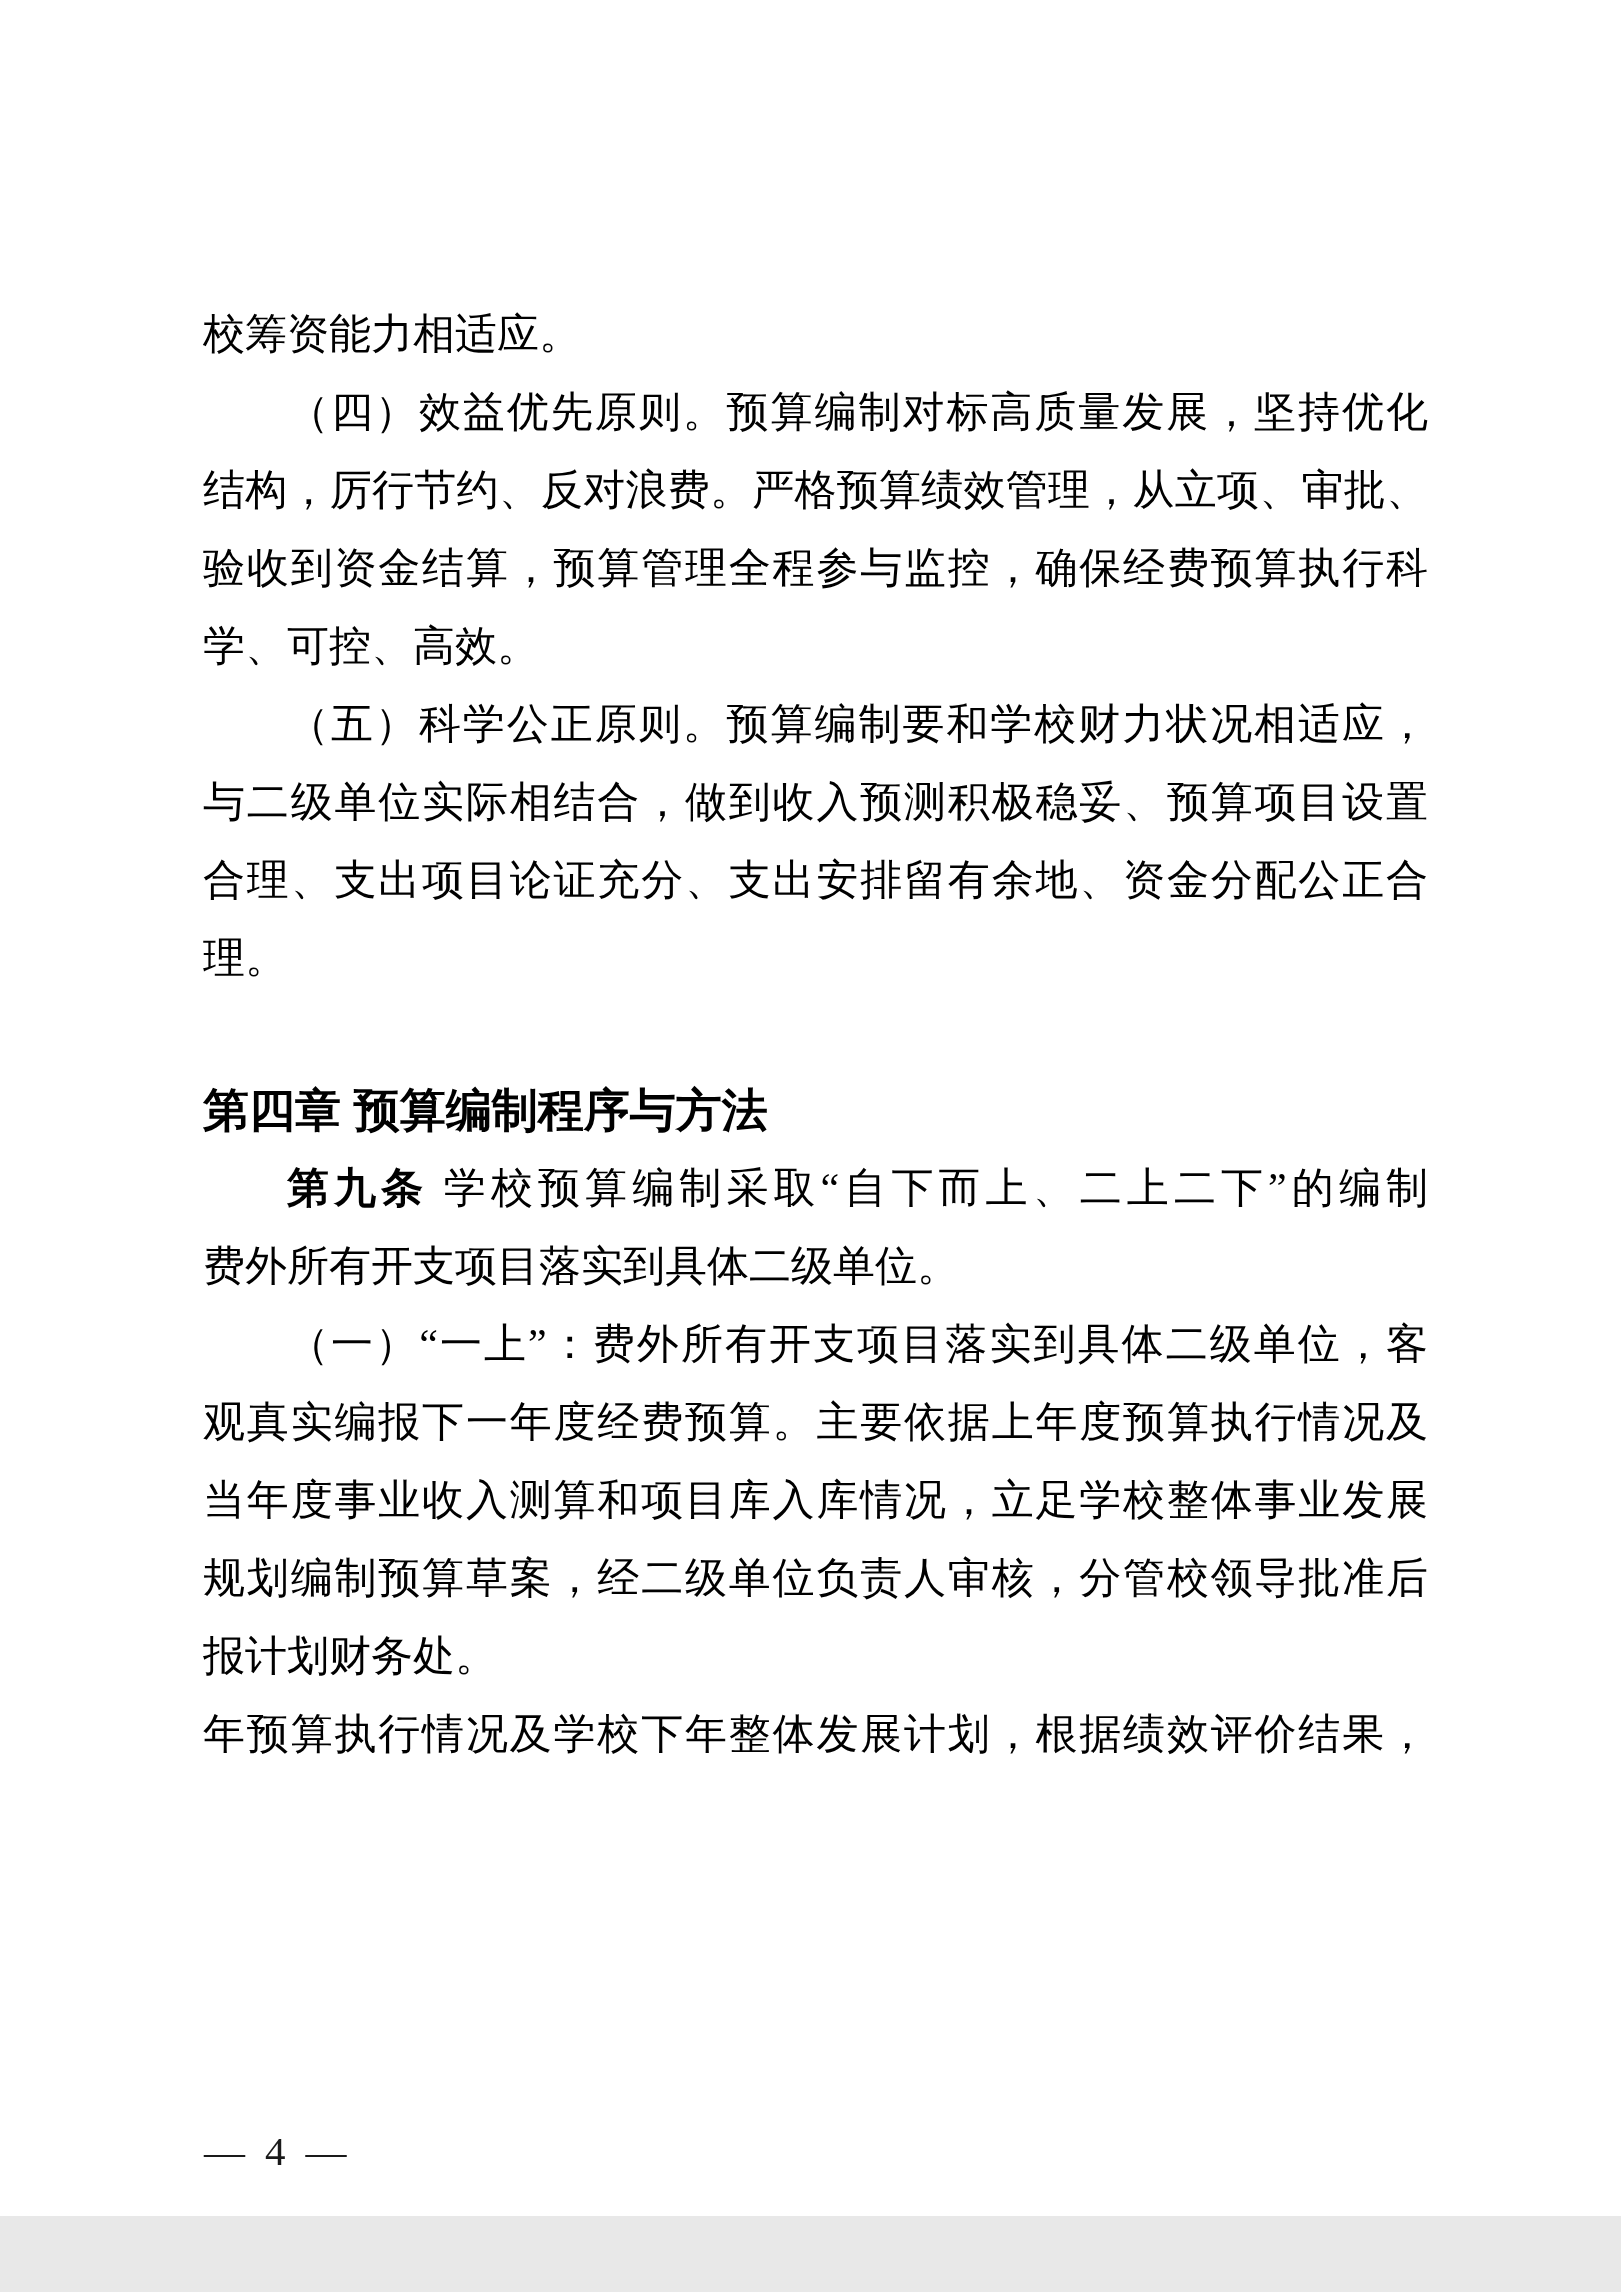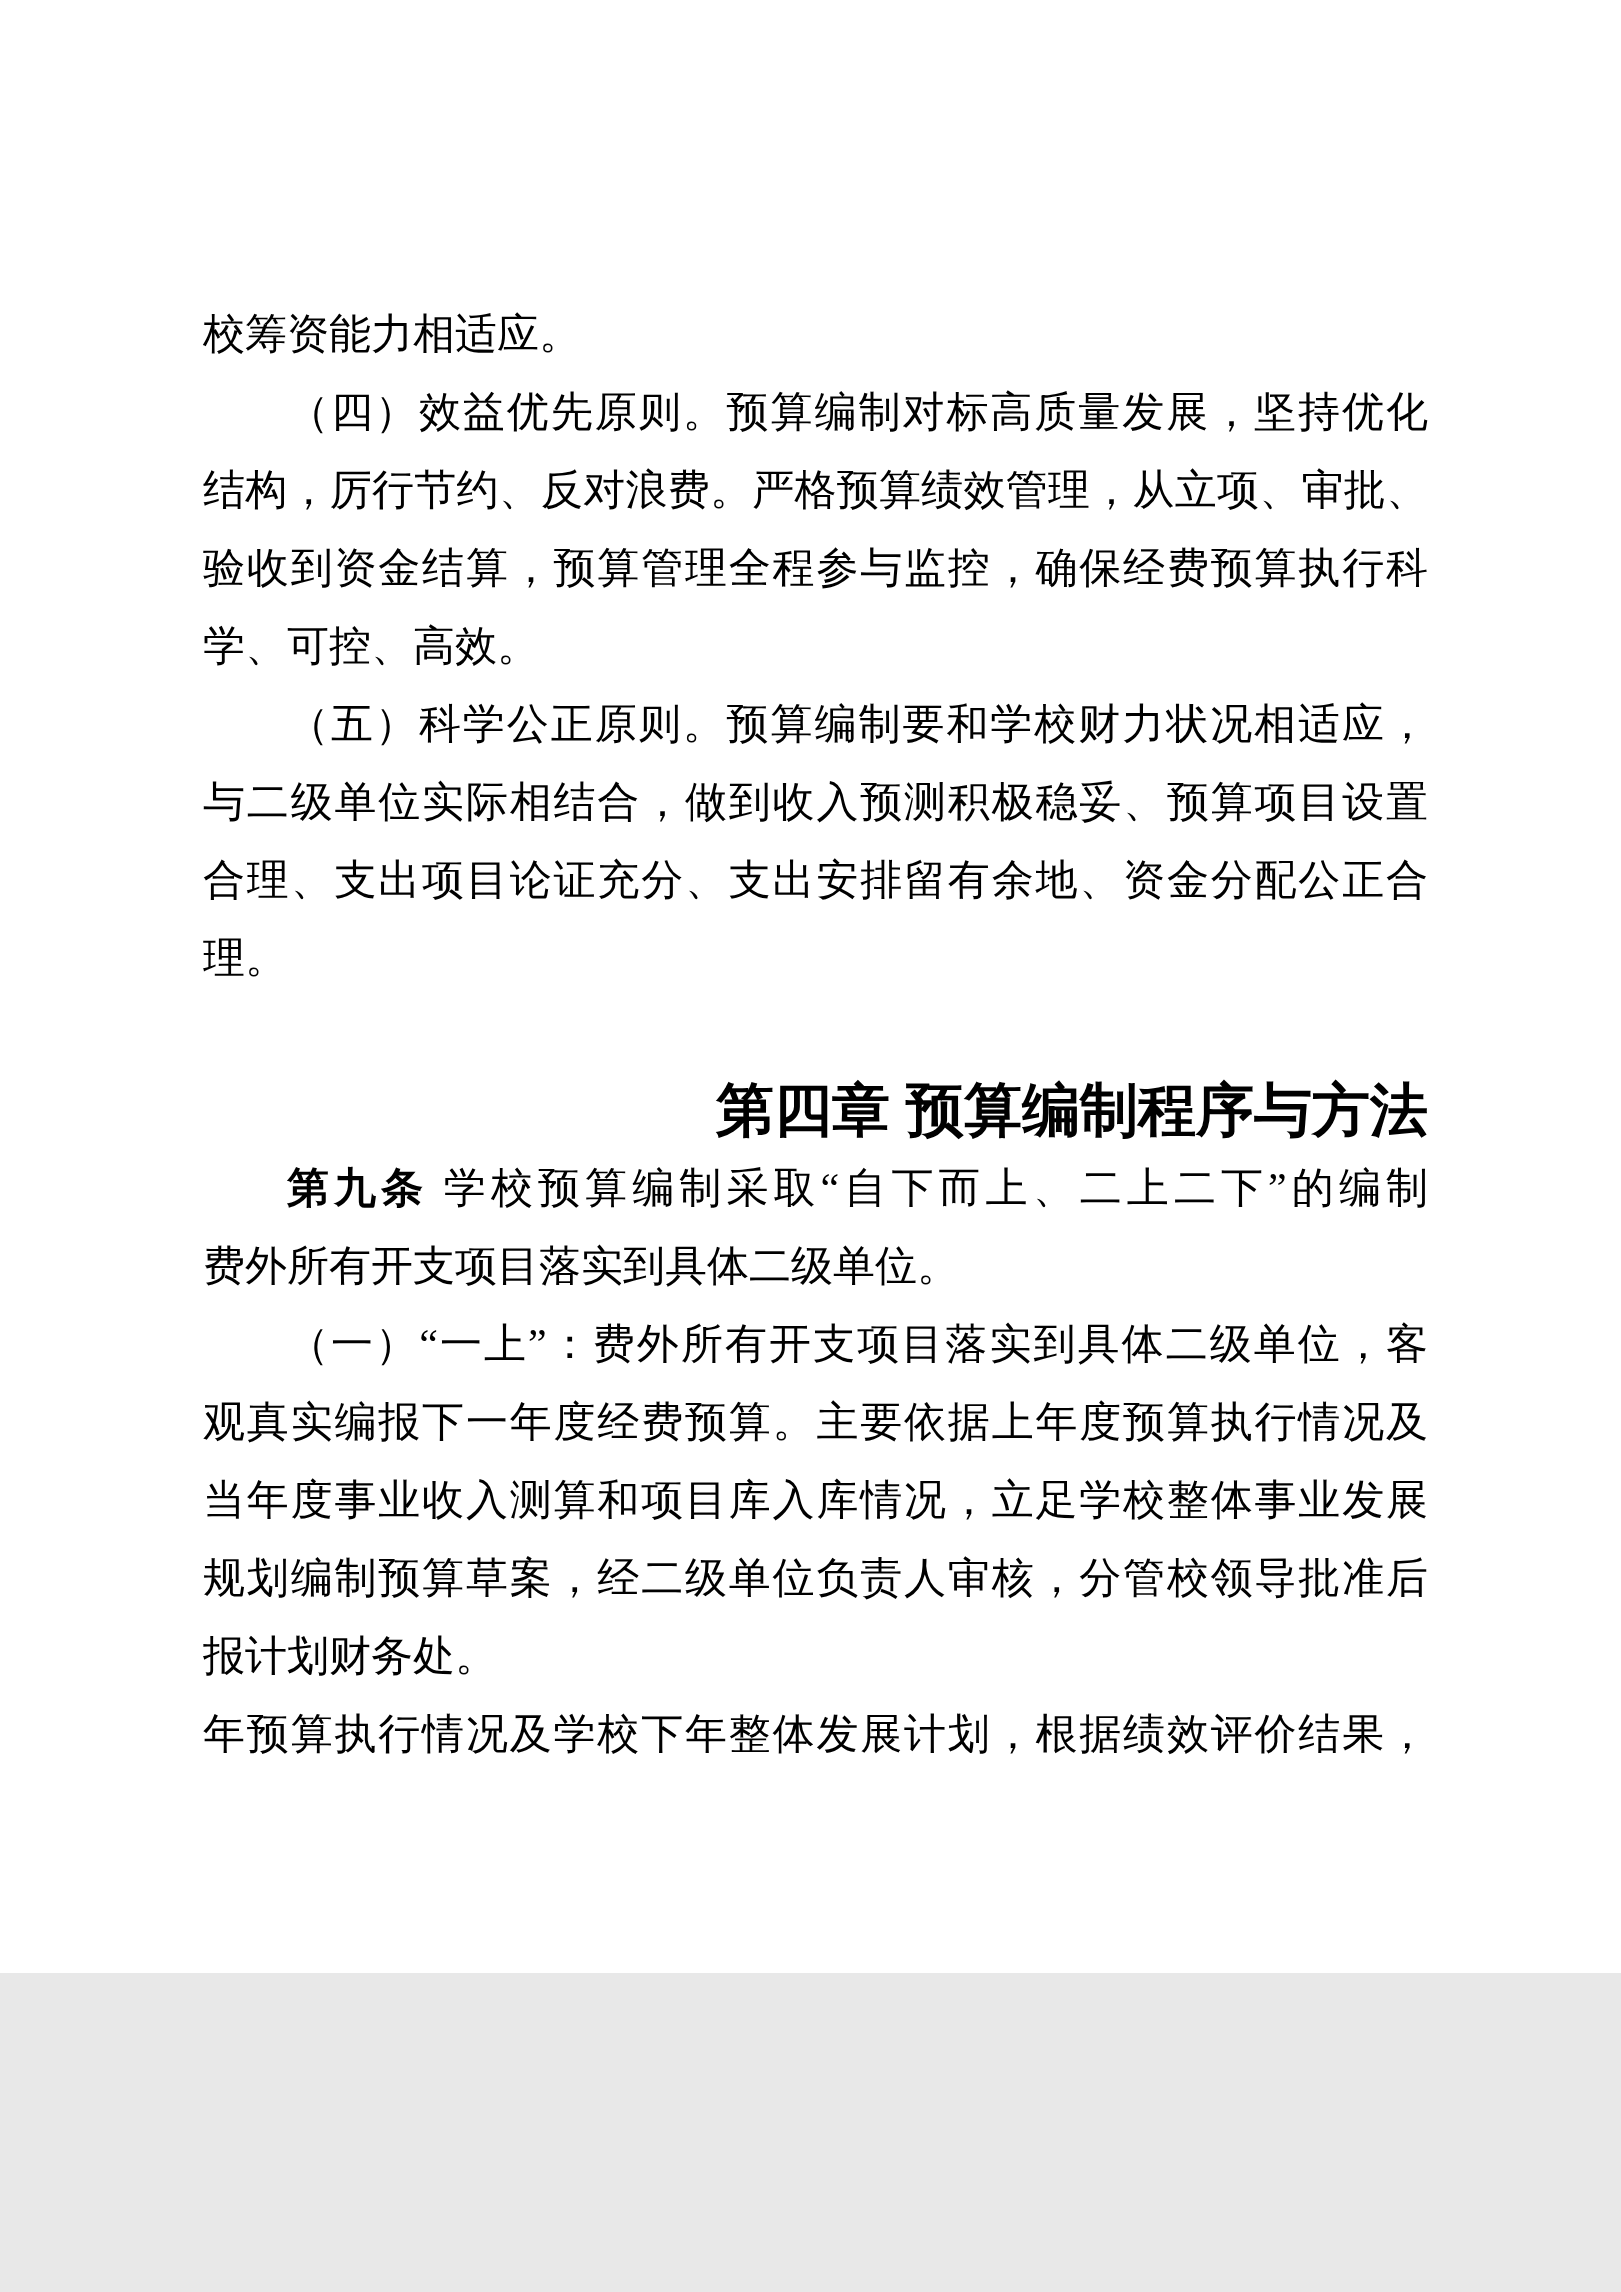--- a/index.html
+++ b/index.html
@@ -1,20 +1,20 @@
 <!DOCTYPE html>
 <html><head>
 <meta charset="utf-8">
 <style>
   * { margin: 0; padding: 0; box-sizing: border-box; }
   html, body { background: #e8e8e8; }
   .page {
     position: relative;
     width: 1621px;
-    height: 1973px;
+    height: 2216px;
     background: #ffffff;
     color: #000000;
     font-family: "Liberation Serif", "DejaVu Serif", serif;
     overflow: hidden;
     margin: 0 auto;
   }
   .doc-body {
     position: absolute;
     left: 203px;
     top: 295px;
@@ -33,24 +33,24 @@
     text-align-last: justify;
     text-justify: inter-character;
   }
   
   .ind { text-indent: 84px; }
   
   .end { text-align: left; text-align-last: left; }
   .chapter-heading {
     font-family: "Liberation Sans", "DejaVu Sans", sans-serif;
     font-weight: bold;
-    font-size: 58px;
+    font-size: 46px;
     height: 78px;
     line-height: 78px;
-    text-align: right;
+    text-align: left;
     margin-top: 74px;
   }
   .article-label {
     font-family: Liberation Mono, monospace;
     font-weight: bold;
   }
   .page-footer {
     position: absolute;
     left: 204px;
     top: 2129px;

